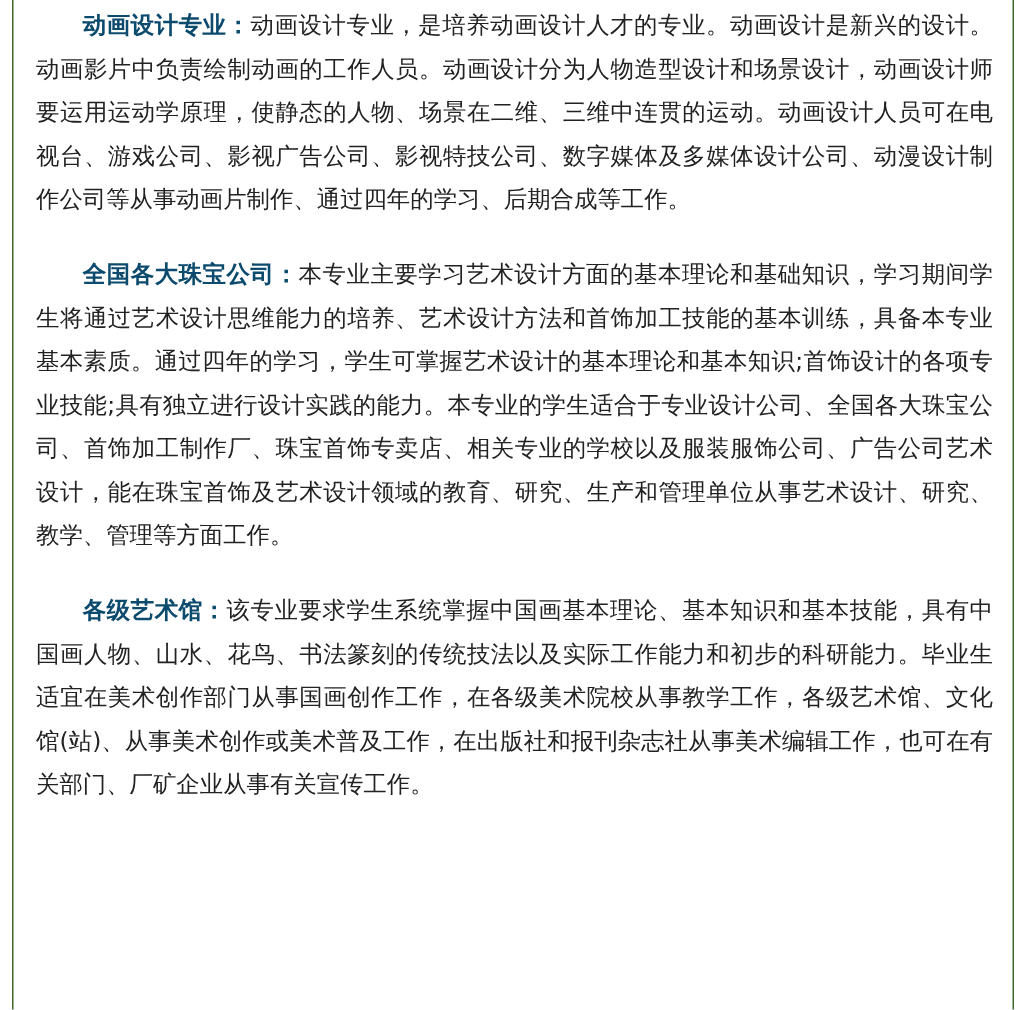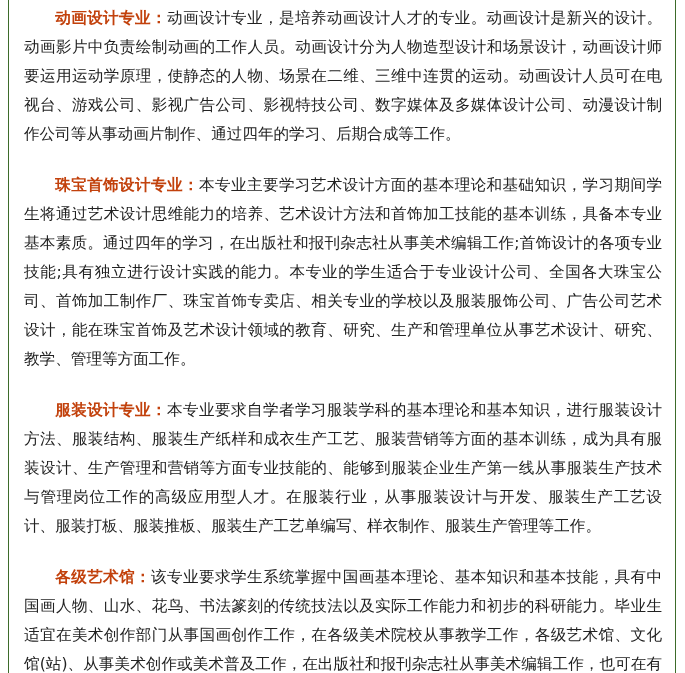--- a/index.html
+++ b/index.html
@@ -34,30 +34,28 @@
       color: #222222;
     }
     .section {
       margin: 0 0 21px 0;
       text-align: justify;
       text-indent: 2em;
       word-break: break-all;
     }
     .section-title {
       font-weight: bold;
-      color: #c2410c;
-      font-family: Liberation Serif, serif;
+      color: #0c4a6e;
     }
   </style>
 </head>
 <body>
 
 <div class="frame"></div>
 
 <div class="content">
   <p class="section"><span class="section-title">动画设计专业：</span><span class="section-body">动画设计专业，是培养动画设计人才的专业。动画设计是新兴的设计。 动画影片中负责绘制动画的工作人员。动画设计分为人物造型设计和场景设计，动画设计师要运用运动学原理，使静态的人物、场景在二维、三维中连贯的运动。动画设计人员可在电视台、游戏公司、影视广告公司、影视特技公司、数字媒体及多媒体设计公司、动漫设计制作公司等从事动画片制作、通过四年的学习、后期合成等工作。</span></p>
 
-  <p class="section"><span class="section-title">珠宝首饰设计专业：</span><span class="section-body">本专业主要学习艺术设计方面的基本理论和基础知识，学习期间学生将通过艺术设计思维能力的培养、艺术设计方法和首饰加工技能的基本训练，具备本专业基本素质。通过四年的学习，在出版社和报刊杂志社从事美术编辑工作;首饰设计的各项专业技能;具有独立进行设计实践的能力。本专业的学生适合于专业设计公司、全国各大珠宝公司、首饰加工制作厂、珠宝首饰专卖店、相关专业的学校以及服装服饰公司、广告公司艺术设计，能在珠宝首饰及艺术设计领域的教育、研究、生产和管理单位从事艺术设计、研究、教学、管理等方面工作。</span></p>
+  <p class="section"><span class="section-title">全国各大珠宝公司：</span><span class="section-body">本专业主要学习艺术设计方面的基本理论和基础知识，学习期间学生将通过艺术设计思维能力的培养、艺术设计方法和首饰加工技能的基本训练，具备本专业基本素质。通过四年的学习，学生可掌握艺术设计的基本理论和基本知识;首饰设计的各项专业技能;具有独立进行设计实践的能力。本专业的学生适合于专业设计公司、全国各大珠宝公司、首饰加工制作厂、珠宝首饰专卖店、相关专业的学校以及服装服饰公司、广告公司艺术设计，能在珠宝首饰及艺术设计领域的教育、研究、生产和管理单位从事艺术设计、研究、教学、管理等方面工作。</span></p>
 
-  <p class="section"><span class="section-title">服装设计专业：</span><span class="section-body">本专业要求自学者学习服装学科的基本理论和基本知识，进行服装设计方法、服装结构、服装生产纸样和成衣生产工艺、服装营销等方面的基本训练，成为具有服装设计、生产管理和营销等方面专业技能的、能够到服装企业生产第一线从事服装生产技术与管理岗位工作的高级应用型人才。在服装行业，从事服装设计与开发、服装生产工艺设计、服装打板、服装推板、服装生产工艺单编写、样衣制作、服装生产管理等工作。</span></p>
 
   <p class="section"><span class="section-title">各级艺术馆：</span><span class="section-body">该专业要求学生系统掌握中国画基本理论、基本知识和基本技能，具有中国画人物、山水、花鸟、书法篆刻的传统技法以及实际工作能力和初步的科研能力。毕业生适宜在美术创作部门从事国画创作工作，在各级美术院校从事教学工作，各级艺术馆、文化馆(站)、从事美术创作或美术普及工作，在出版社和报刊杂志社从事美术编辑工作，也可在有关部门、厂矿企业从事有关宣传工作。</span></p>
 </div>
 
 </body></html>

